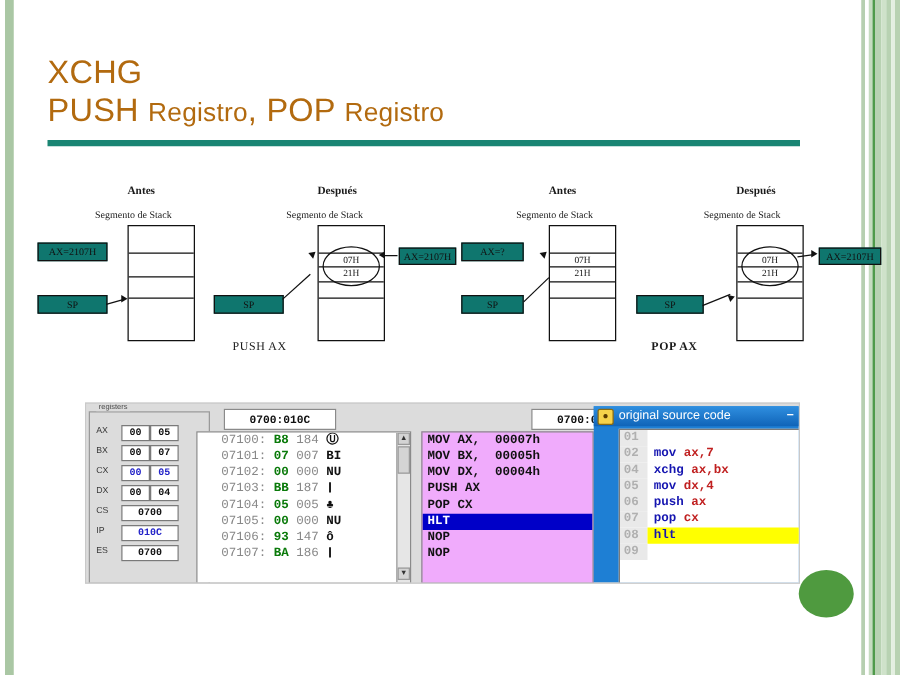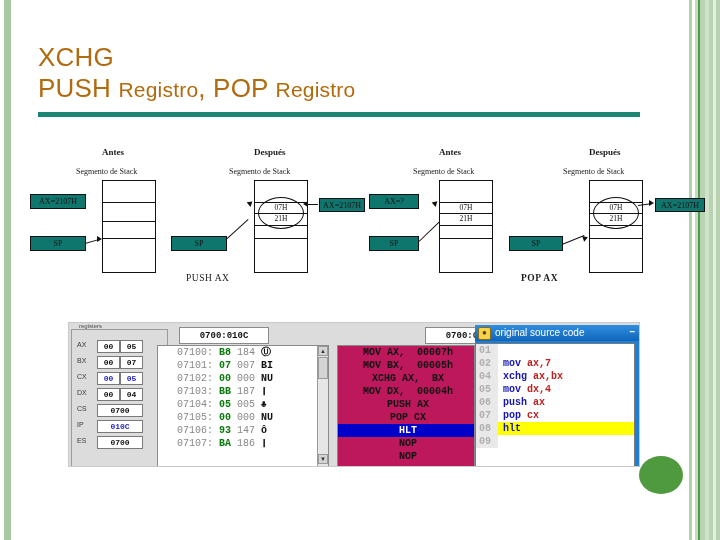--- a/index.html
+++ b/index.html
@@ -90,37 +90,37 @@
              border-left:1px solid #9a9a9a;}
   .sb-btn{position:absolute;left:0;width:10px;height:10px;background:#d4d4d4;border:1px solid #9a9a9a;
           box-sizing:border-box;font-size:6px;text-align:center;line-height:8px;color:#333;}
   .sb-thumb{position:absolute;left:0;top:11px;width:10px;height:22px;background:#d4d4d4;
             border:1px solid #9a9a9a;box-sizing:border-box;}
 
   
   #disaddr{position:absolute;left:356px;top:4px;width:88px;height:15px;background:#fff;
            border:1px solid #8a8a8a;font-family:"Liberation Mono",monospace;font-size:9px;
            font-weight:bold;color:#111;display:flex;align-items:center;justify-content:center;}
-  #dispanel{position:absolute;left:268px;top:22px;width:136px;height:120px;background:#be185d;
-            border:1px solid #8a8a8a;overflow:hidden;text-align:center;}
+  #dispanel{position:absolute;left:268px;top:22px;width:136px;height:120px;background:#f0abfc;
+            border:1px solid #8a8a8a;overflow:hidden;}
   .disrow{height:13px;line-height:13px;font-family:"Liberation Mono",monospace;font-size:10px;
           white-space:pre;color:#111;padding-left:4px;font-weight:bold;}
   .disrow.sel{background:#0000c8;color:#ffffff;}
 
   
   #srcwin{position:absolute;left:406px;top:2px;width:164px;height:141px;background:#1e7fd4;}
   #srctitle{position:absolute;left:0;top:0;width:164px;height:16px;
             background:linear-gradient(180deg,#2f8fe0 0%,#1064b8 100%);}
   #srcicon{position:absolute;left:3px;top:2px;width:11px;height:11px;border-radius:2px;
            background:#f6d24a;border:1px solid #8a6a10;font-size:8px;line-height:10px;
            text-align:center;color:#5a3a00;}
   #srctitletext{position:absolute;left:20px;top:2px;font-size:10px;color:#fff;
                 font-family:"Liberation Sans",sans-serif;white-space:nowrap;}
   #srcmin{position:absolute;right:4px;top:1px;font-size:10px;color:#fff;font-weight:bold;}
-  #srcbody{position:absolute;left:0;top:18px;width:158px;height:123px;background:#fff;
+  #srcbody{position:absolute;left:20px;top:18px;width:158px;height:123px;background:#fff;
            border:1px solid #7a7a7a;overflow:hidden;}
   .srcrow{height:13px;line-height:13px;font-family:"Liberation Mono",monospace;font-size:10px;
           white-space:pre;font-weight:bold;display:flex;}
   .srcnum{width:22px;color:#b0b0b0;background:#e9e9e9;text-align:left;padding-left:3px;
           box-sizing:border-box;flex:none;}
   .srccode{padding-left:5px;color:#1515b0;flex:1;}
   .srccode .opr{color:#c02020;}
   .srcrow.hl .srccode{background:#ffff00;color:#1515b0;}
 
   
@@ -284,21 +284,20 @@
         <div class="sb-thumb"></div>
         <div class="sb-btn" style="top:108px;">▼</div>
       </div>
     </div>
 
     <div id="disaddr">0700:010C</div>
     <div id="dispanel">
       <div id="disrows">
           <div class="disrow">MOV AX,  00007h</div>
           <div class="disrow">MOV BX,  00005h</div>
-          <div class="disrow">XCHG AX,  BX</div>
           <div class="disrow">MOV DX,  00004h</div>
           <div class="disrow">PUSH AX</div>
           <div class="disrow">POP CX</div>
           <div class="disrow sel">HLT</div>
           <div class="disrow">NOP</div>
           <div class="disrow">NOP</div>
         </div>
     </div>
 
     <div id="srcwin">

